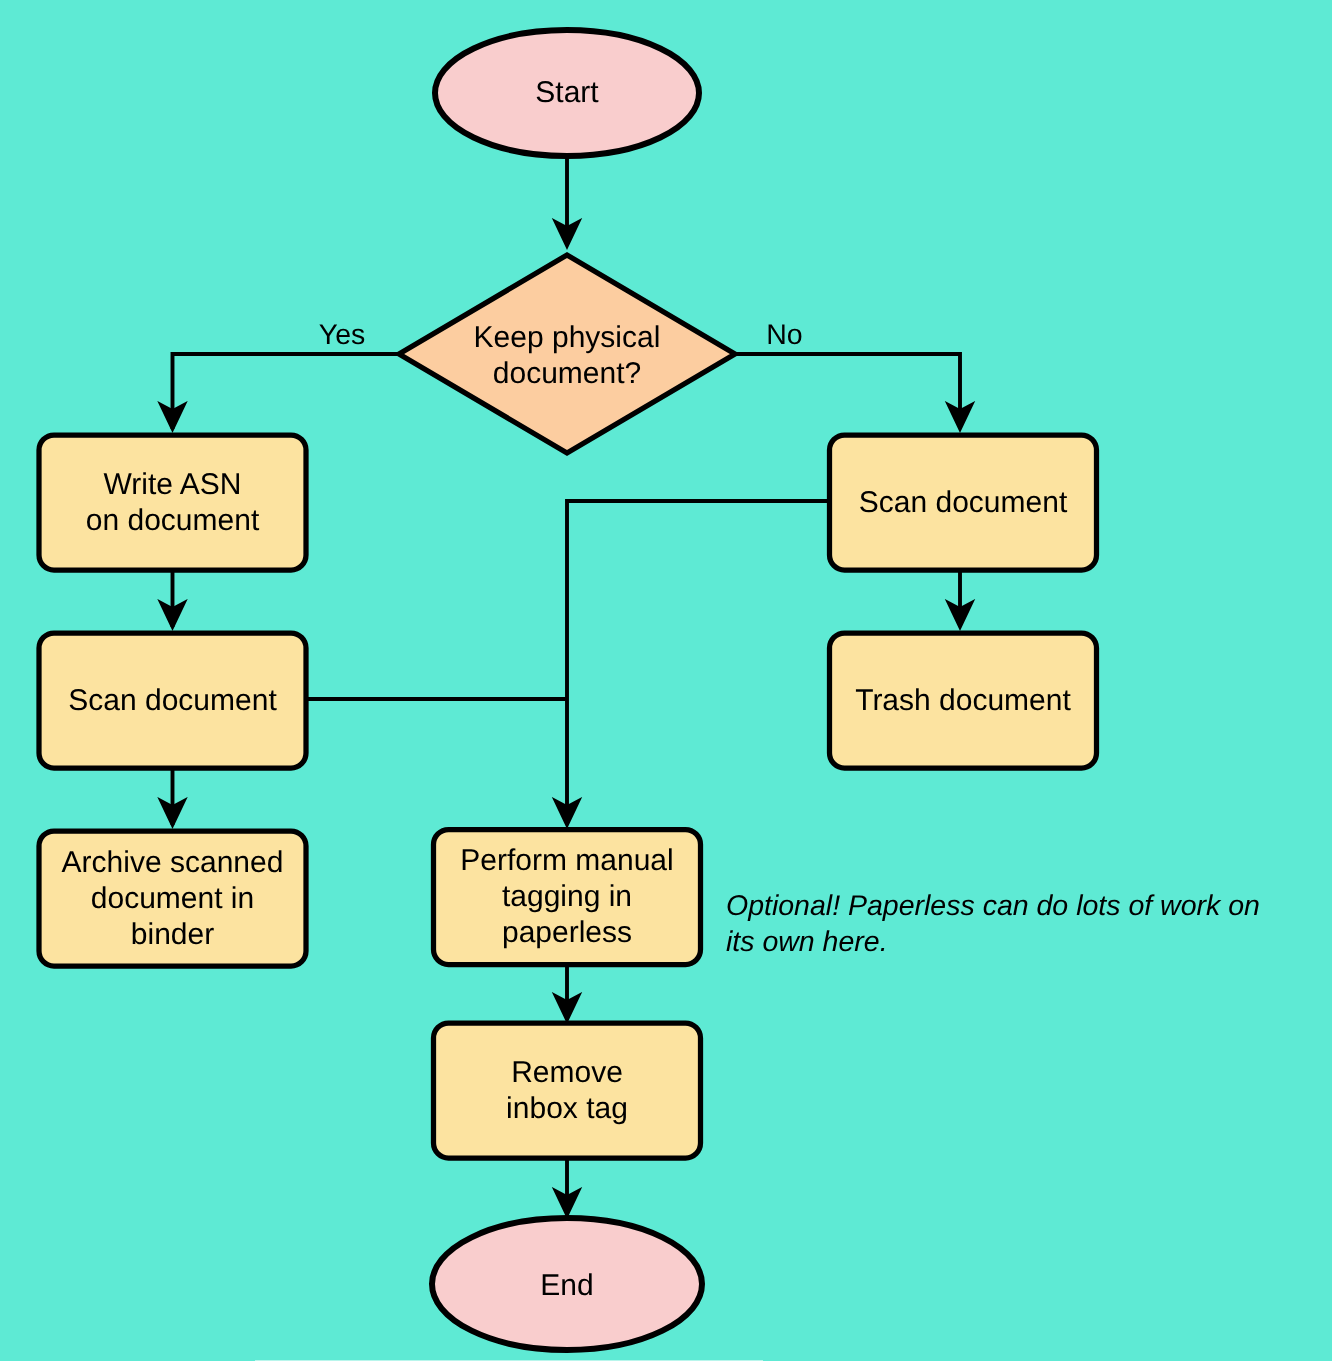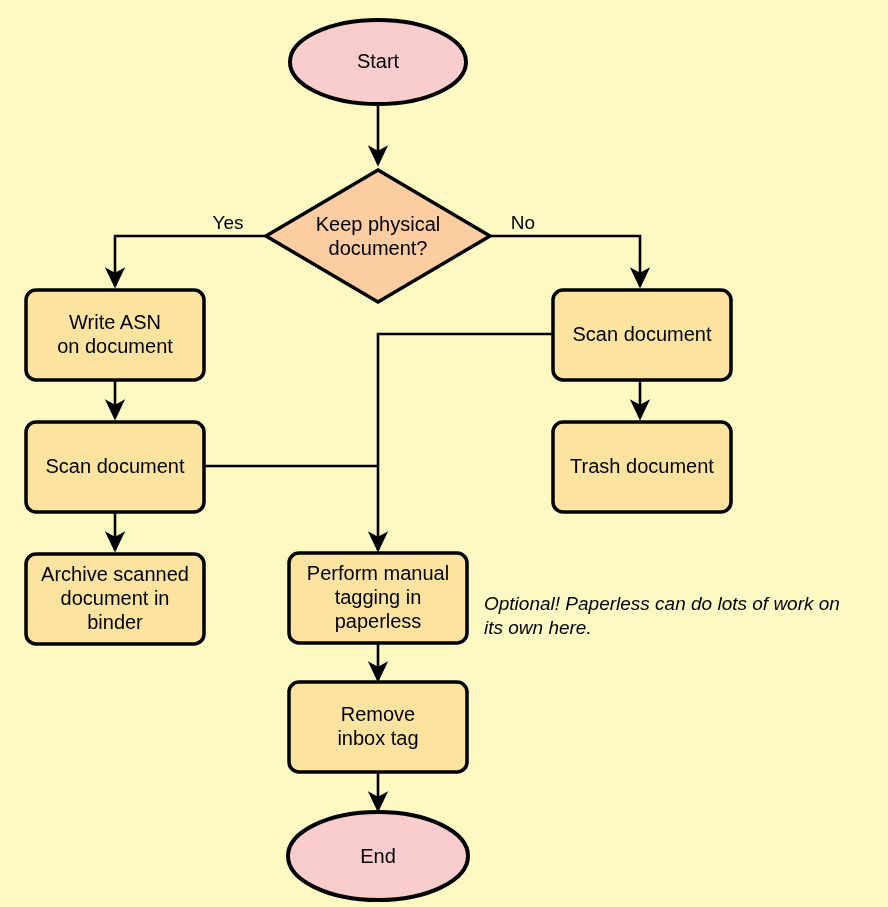--- a/index.html
+++ b/index.html
@@ -7,21 +7,21 @@
     padding: 0;
     background: #ffffff;
   }
   body {
     font-family: "Liberation Sans", sans-serif;
   }
   #canvas {
     position: relative;
     width: 888px;
     height: 907px;
-    background: #fef9c3;
+    background: #5eead4;
     overflow: hidden;
   }
   #flow-svg {
     position: absolute;
     top: 0;
     left: 0;
     width: 888px;
     height: 907px;
   }
   .node-shape {

